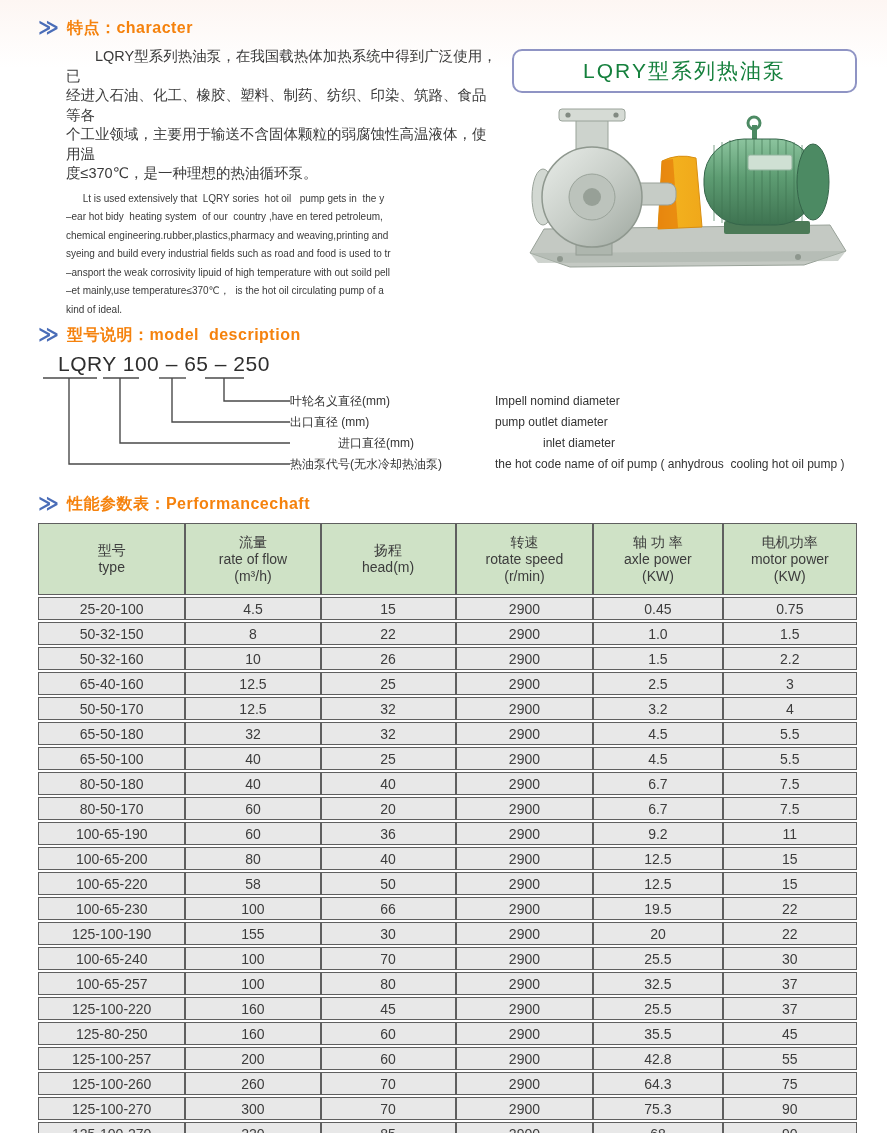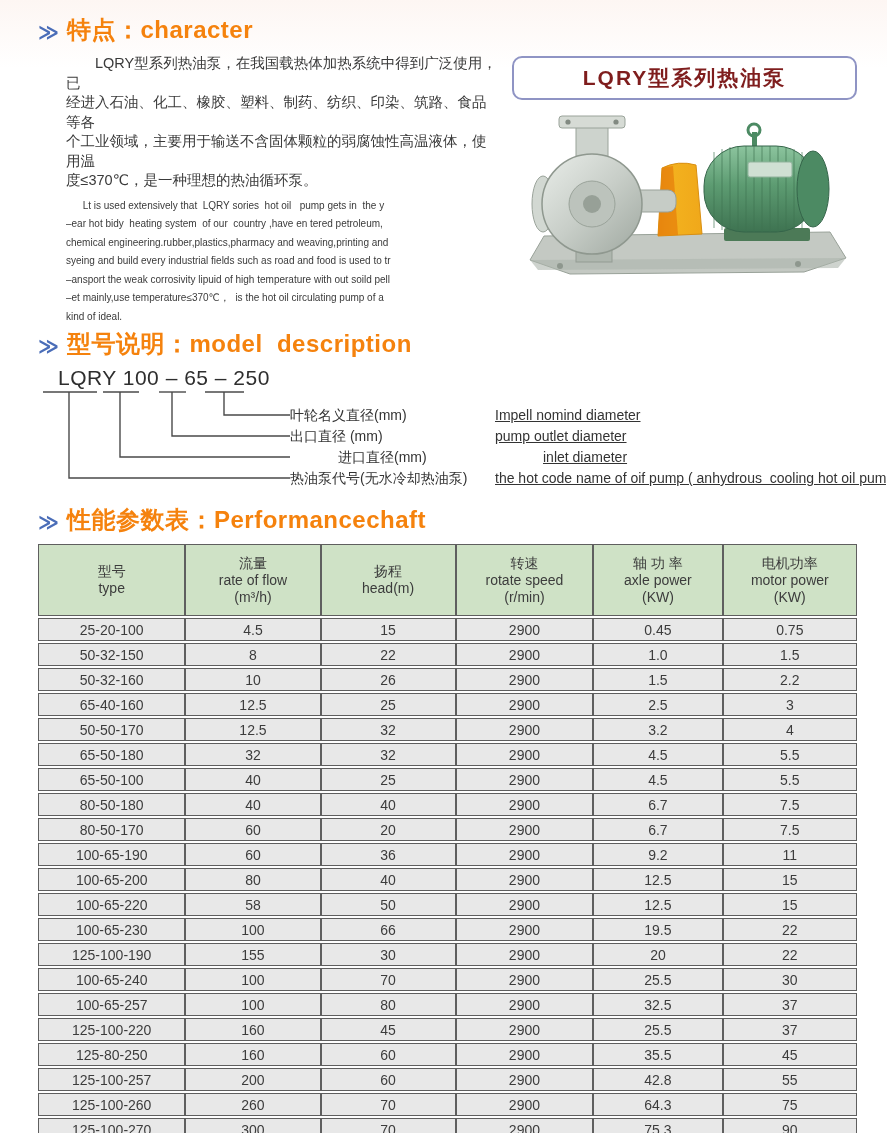--- a/index.html
+++ b/index.html
@@ -8,37 +8,37 @@
     width:887px;height:1133px;
     box-sizing:border-box;
     padding:12px 30px 0 38px;
     background:linear-gradient(180deg,#fdf6f3 0%,#ffffff 6%);
     font-family:"Liberation Sans","DejaVu Sans",sans-serif;
     color:#3b3b3b;
     overflow:hidden;
   }
   .sec-head{display:flex;align-items:baseline;gap:8px;margin:2px 0 6px 0;}
   .chev{color:#4a6db8;font-weight:bold;font-size:20px;transform:translateY(1px);}
-  .sec-title{font-size:24px;font-weight:bold;color:#f5820d;white-space:pre-wrap;letter-spacing:0.5px;}
+  .sec-title{font-size:16px;font-weight:bold;color:#f5820d;white-space:pre-wrap;letter-spacing:0.5px;}
   .top-row{display:flex;align-items:flex-start;min-height:246px;}
   .col-text{flex:1;padding-right:14px;margin-left:28px;}
   .para-zh{margin:2px 0 6px 0;font-size:14.5px;line-height:19.5px;white-space:pre-wrap;color:#3a3a3a;}
   .para-en{margin:4px 0 0 0;font-size:10px;line-height:18.5px;white-space:pre-wrap;color:#3a3a3a;}
   .col-media{width:345px;display:flex;flex-direction:column;}
   .product-title-box{
     margin-top:4px;height:40px;border:2px solid #8f94c4;border-radius:10px;
     display:flex;align-items:center;justify-content:center;background:#fff;
-    font-size:21px;font-weight:bold;color:#7f1d1d;letter-spacing:2px;
+    font-size:21px;font-weight:normal;color:#15803d;letter-spacing:2px;
   }
   .pump-wrap{margin-top:10px;}
   
   .model-diagram{position:relative;height:134px;margin:2px 0 4px 2px;}
   .model-code{position:absolute;left:2px;top:0;font-size:21px;color:#2e2e2e;letter-spacing:0.5px;white-space:pre;margin-left:16px;}
   .model-lines{position:absolute;left:2px;top:0;}
-  .model-label{position:absolute;left:250px;font-size:14px;color:#333;white-space:pre;text-decoration:underline;}
+  .model-label{position:absolute;left:250px;font-size:12px;color:#333;white-space:pre;}
   .model-label .zh{display:inline-block;min-width:205px;}
   
   table.perf{width:100%;border-collapse:separate;border-spacing:0 2px;margin-top:2px;}
   table.perf th{
     background:#cfe2c6;border:1px solid #5f5f5f;height:70px;
     font-weight:normal;font-size:14px;color:#3c3c3c;vertical-align:middle;padding:0;
   }
   table.perf th div{line-height:17px;}
   table.perf td{
     background:#e8e8e8;border:1px solid #5f5f5f;height:21px;

